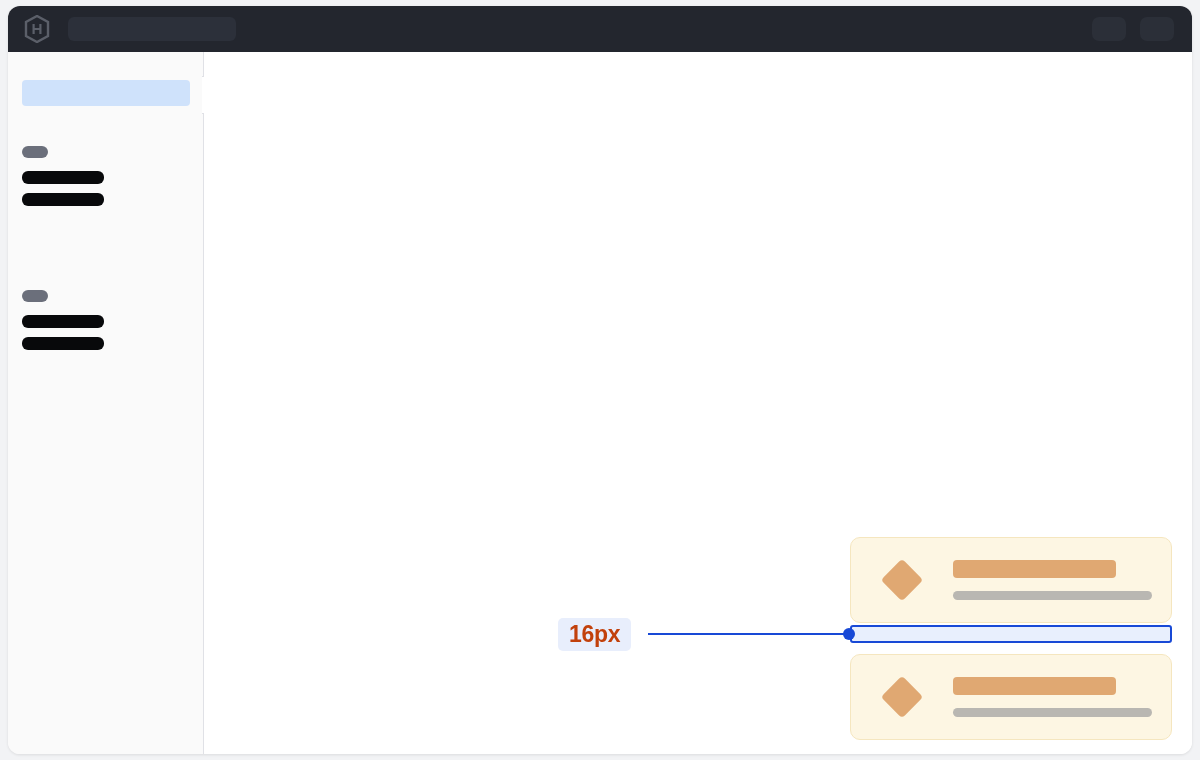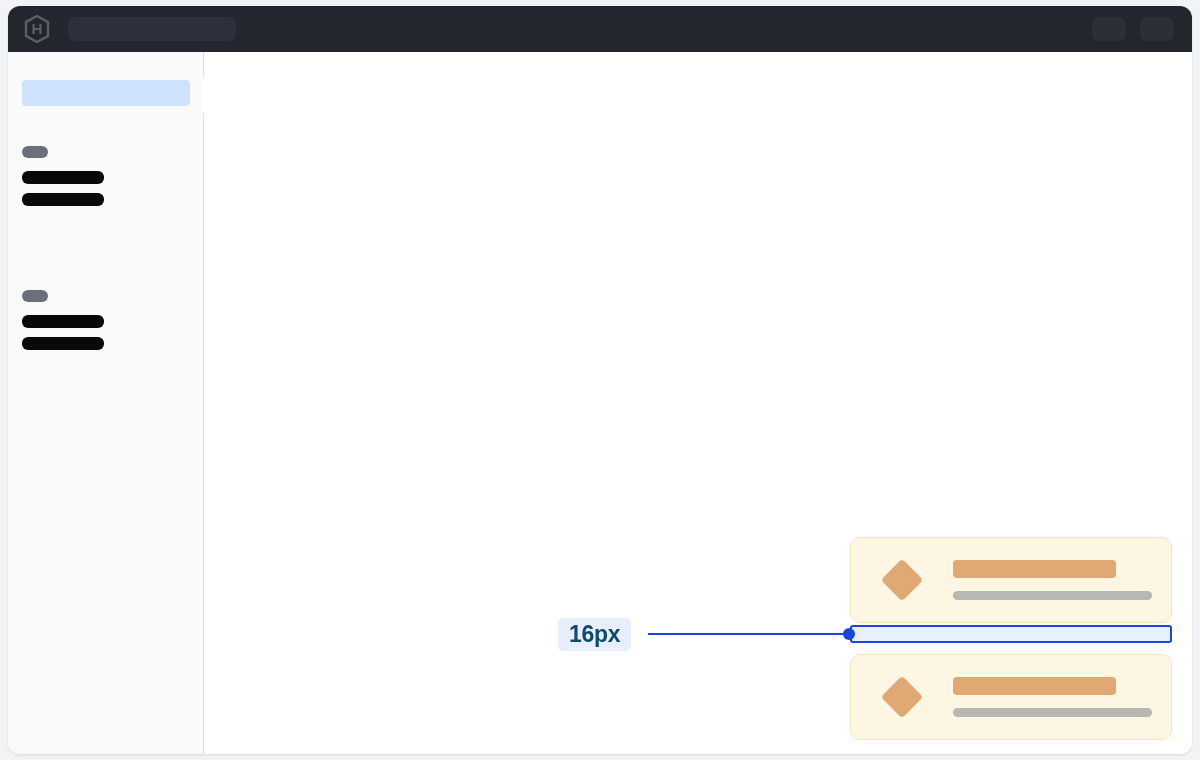--- a/index.html
+++ b/index.html
@@ -202,21 +202,21 @@
     top: 566px;
     min-width: 60px;
     height: 33px;
     padding: 0 11px;
     box-sizing: border-box;
     background: #e8eefc;
     border-radius: 5px;
     display: flex;
     align-items: center;
     justify-content: center;
-    color: #0c4a6e;
+    color: #c2410c;
     font-size: 23px;
     font-weight: bold;
     letter-spacing: -0.3px;
     font-family: "Liberation Sans", sans-serif;
   }
 </style>
 </head>
 <body>
 
 <div id="app">

